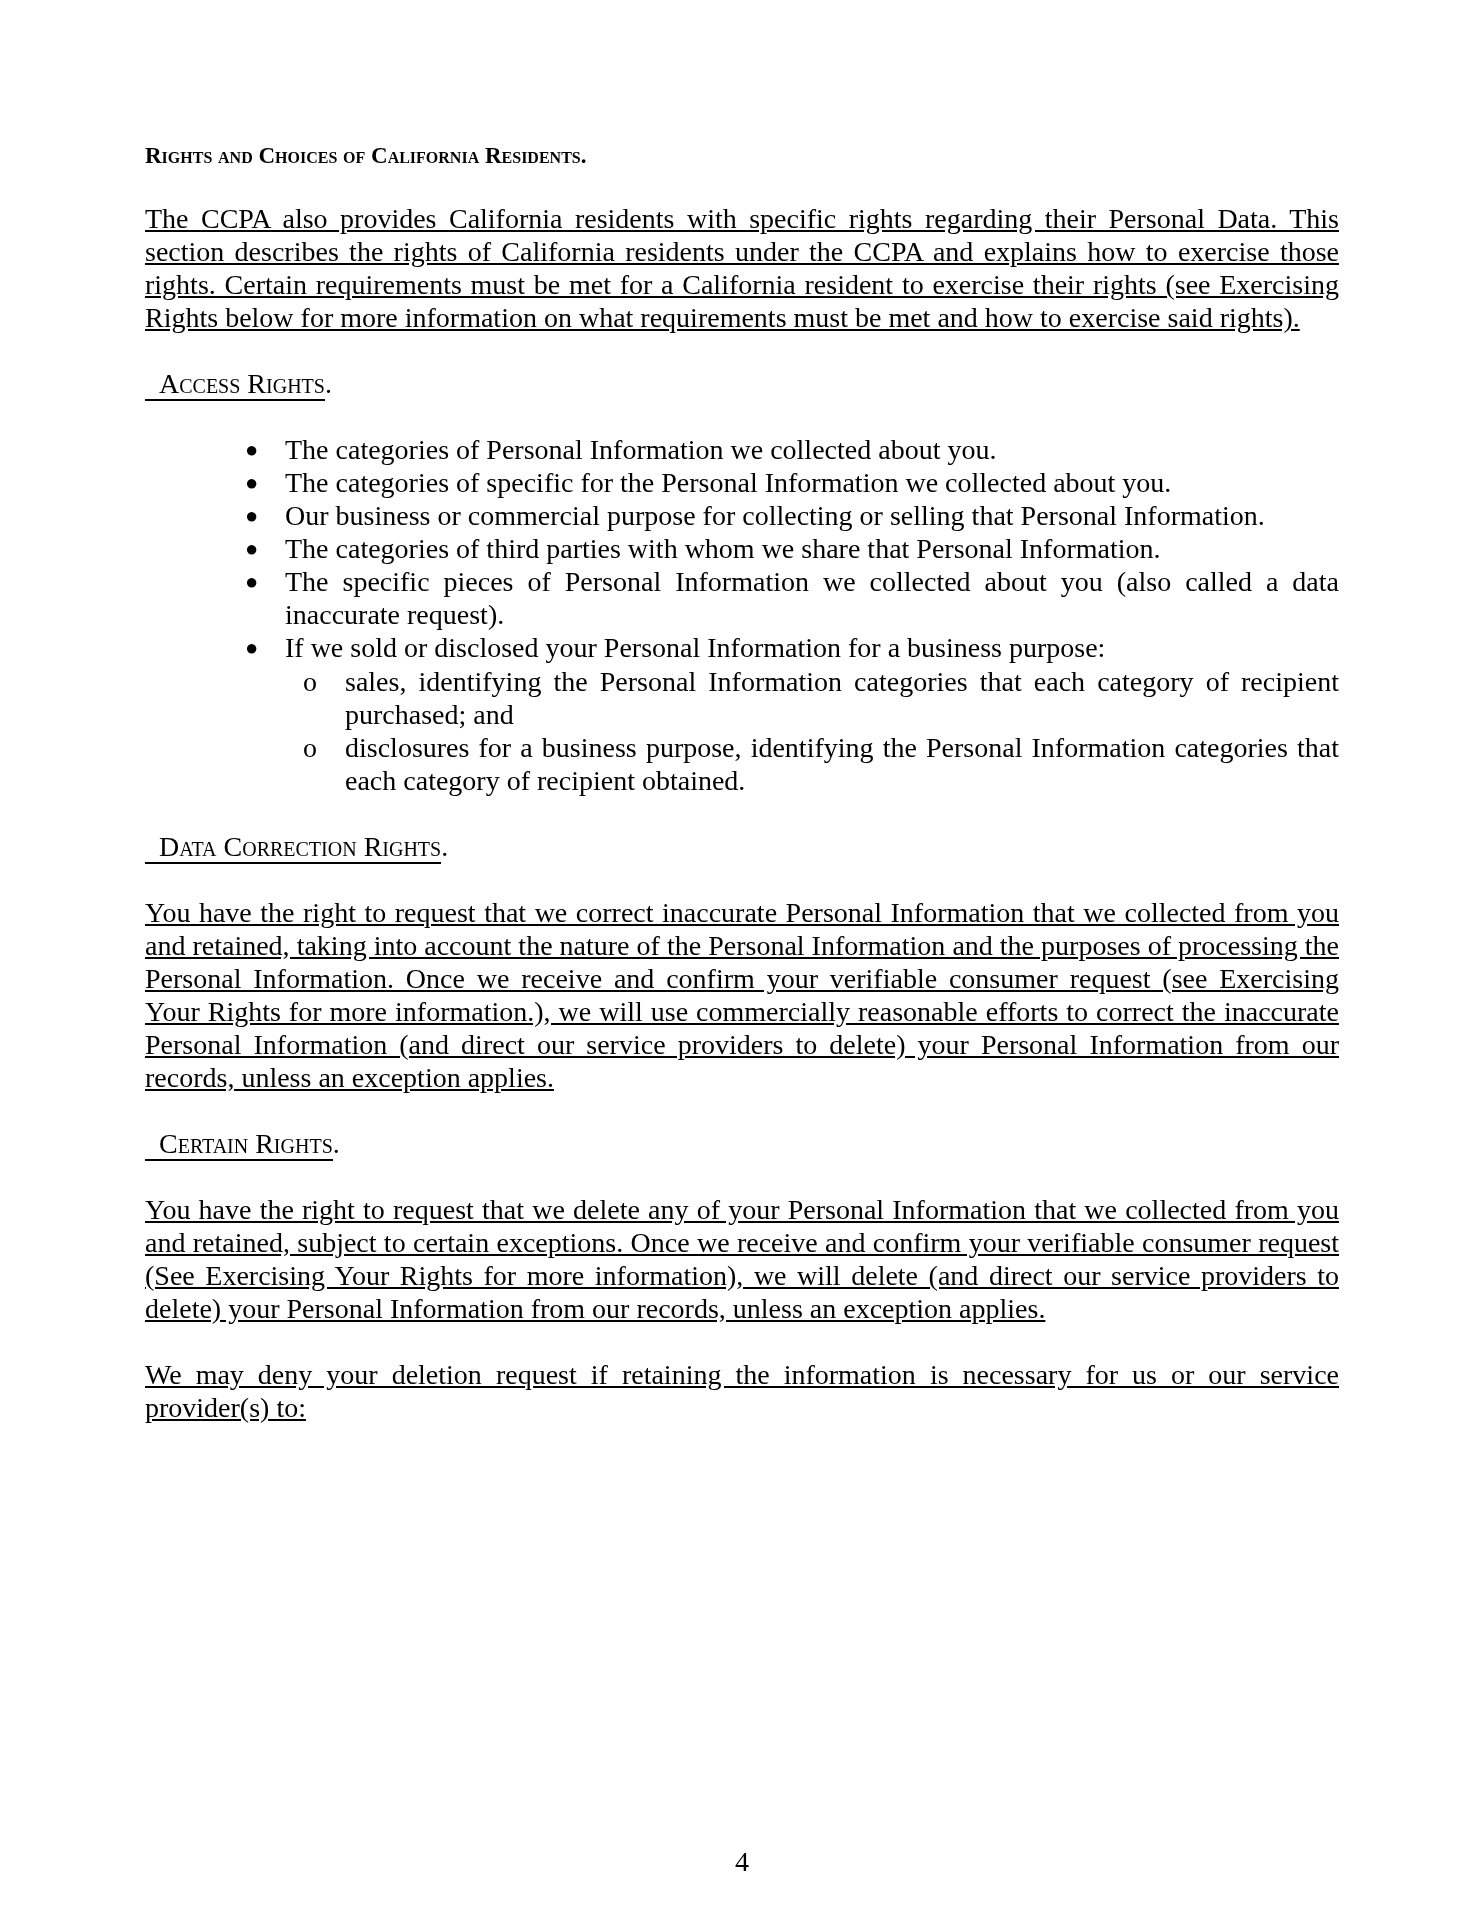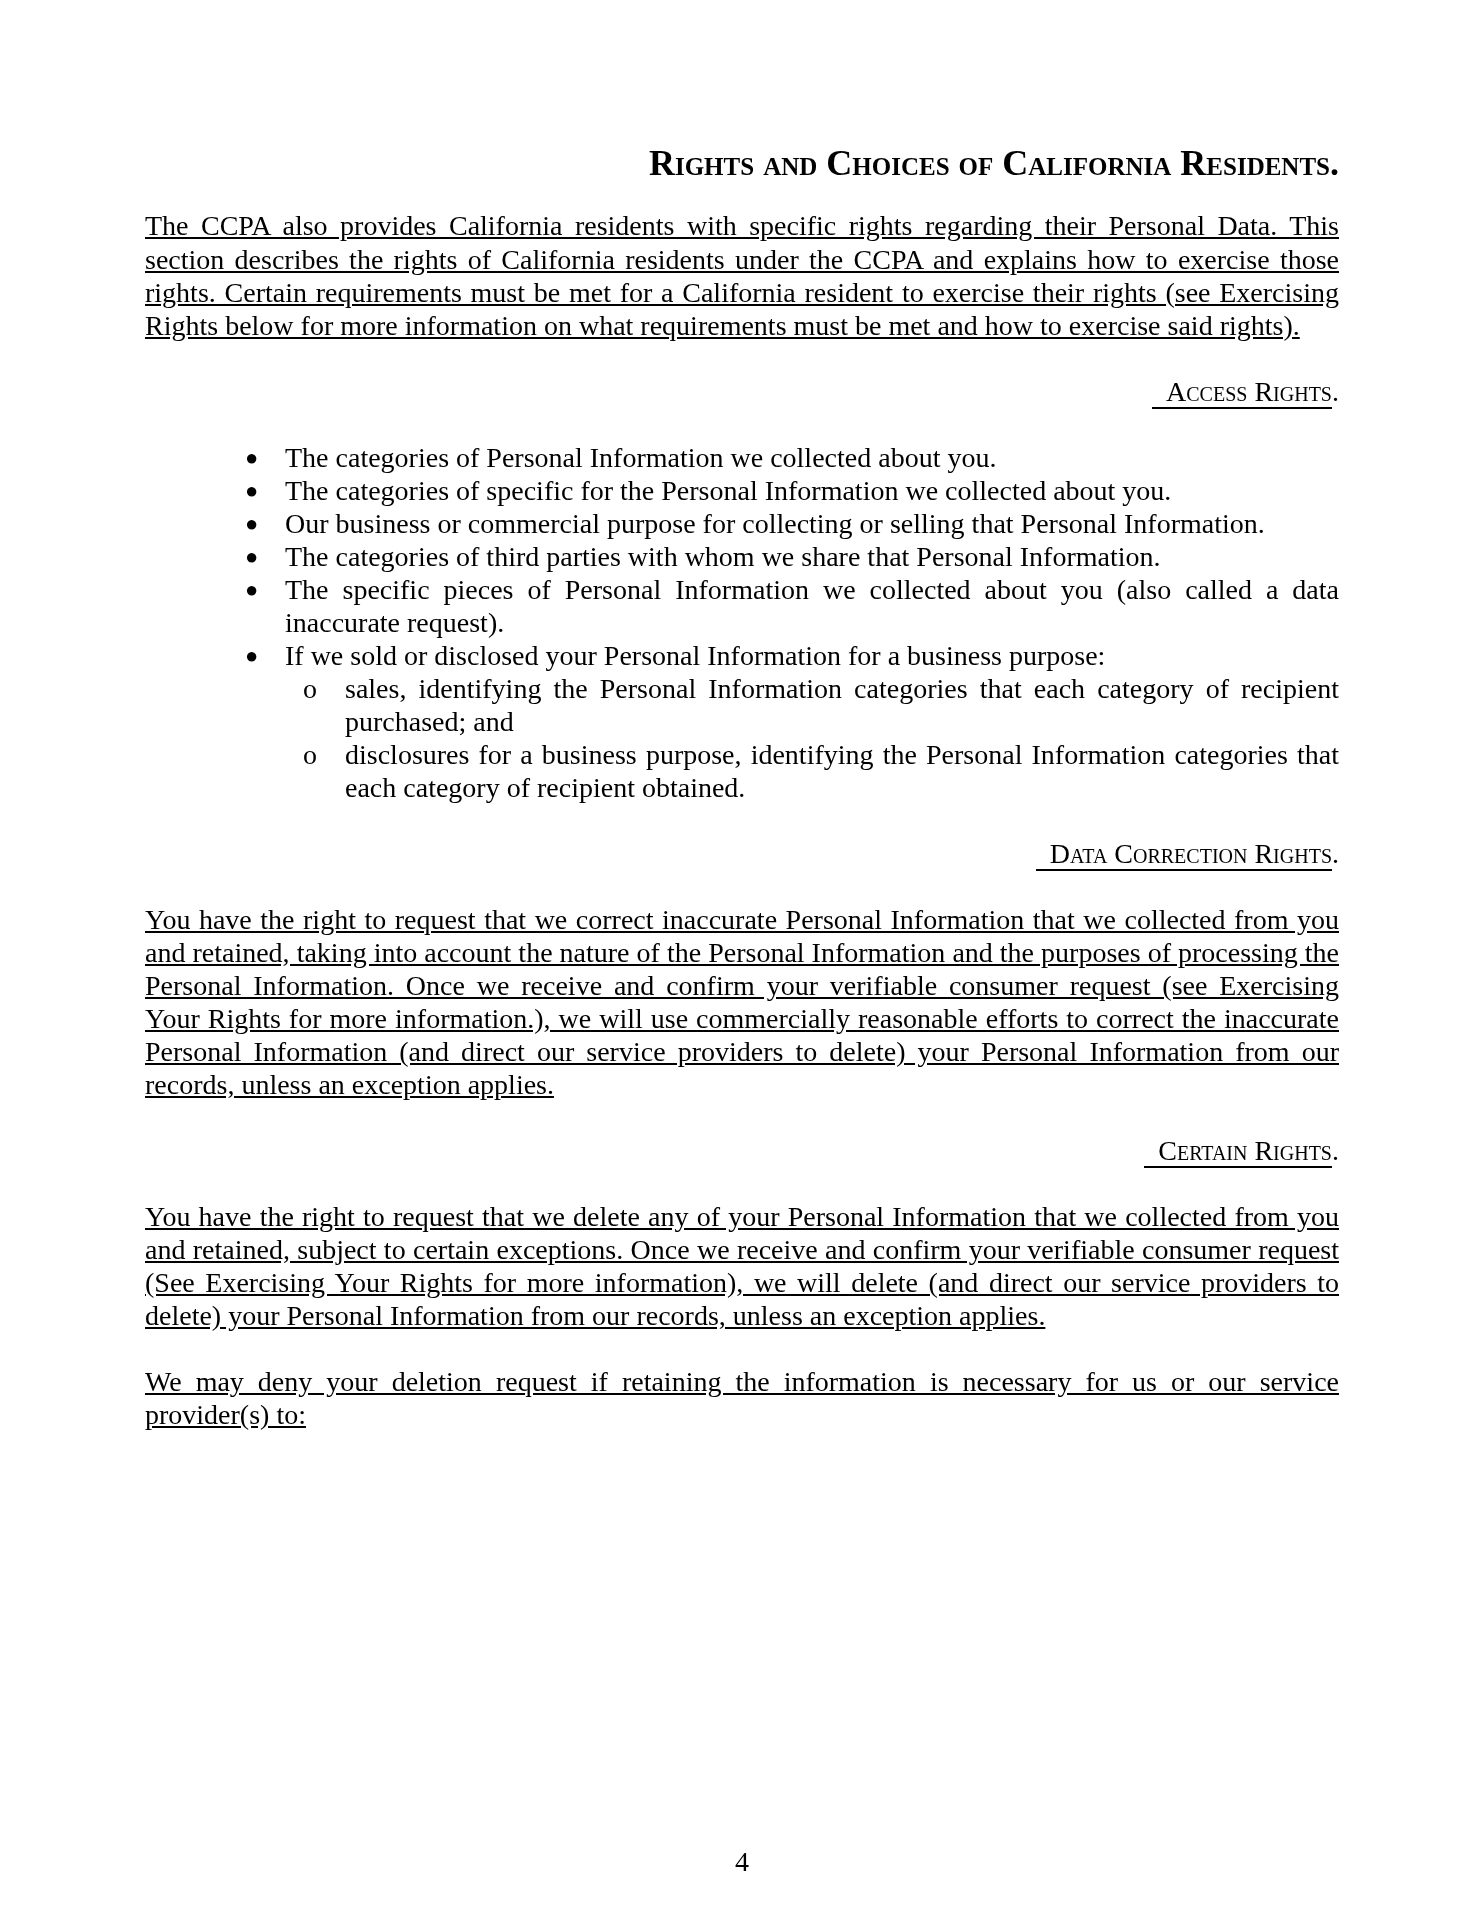--- a/index.html
+++ b/index.html
@@ -15,30 +15,28 @@
     font-size: 28px;
     line-height: 1.18;
     padding: 142px 145px 0 145px;
   }
   .para {
     text-align: justify;
     margin: 0 0 33px 0;
     text-decoration: underline;
   }
   .doc-title {
-    font-size: 36px;
+    font-size: 23px;
     font-weight: bold;
     font-variant: small-caps;
-    margin: 0 0 25px 0;
-    text-align: right;
+    margin: 0 0 33px 0;
   }
   .subhead {
     font-variant: small-caps;
     margin: 0 0 33px 0;
-    text-align: right;
   }
   .subhead .u {
     border-bottom: 2px solid #000000;
     padding-left: 14px;
     padding-bottom: 0px;
   }
   .list-block { margin: 0 0 33px 0; }
   .li {
     display: flex;
     align-items: flex-start;

